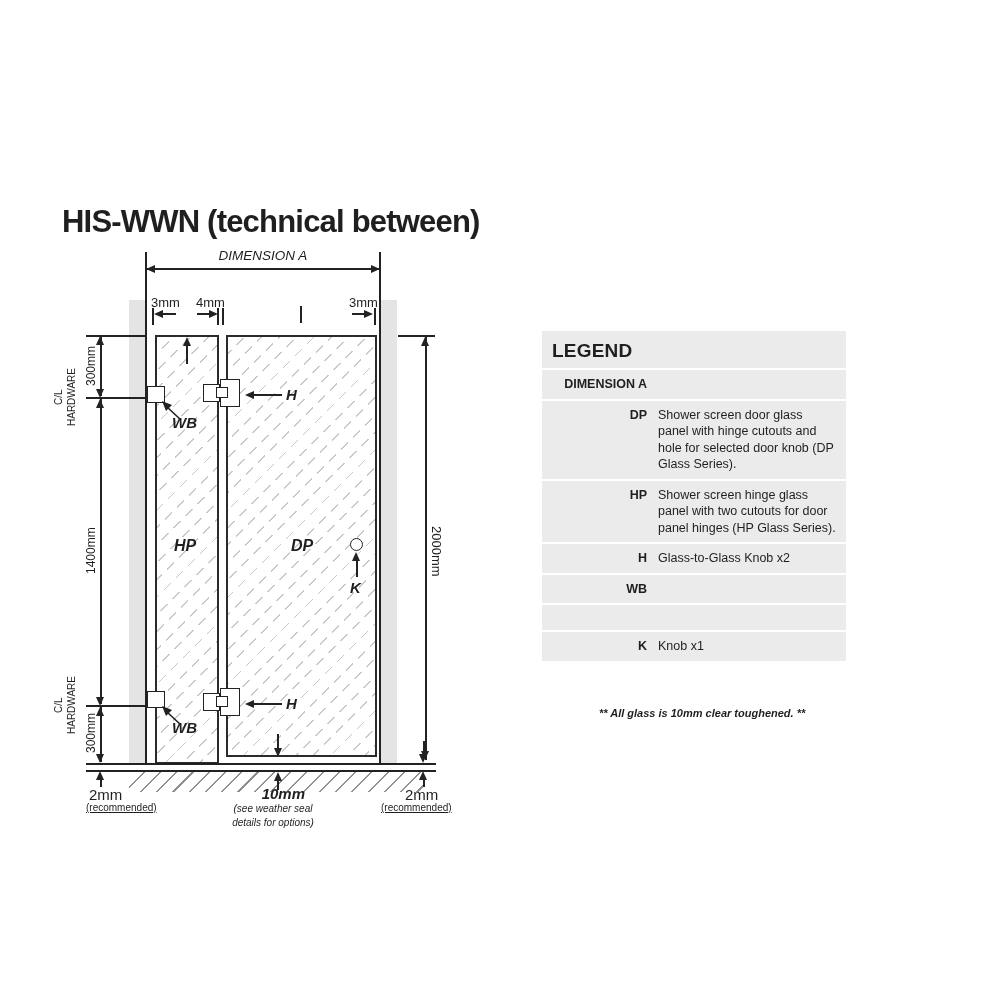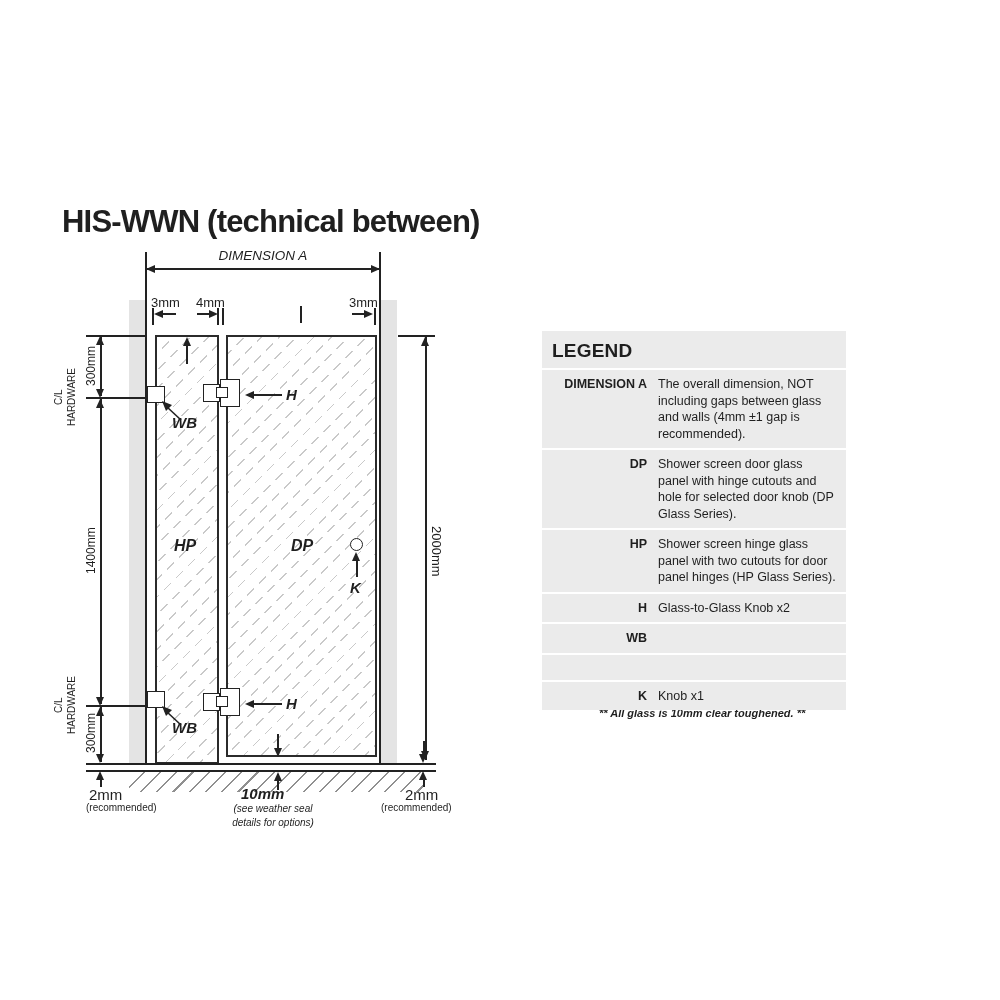--- a/index.html
+++ b/index.html
@@ -27,21 +27,21 @@
     position:absolute;
     background-image:repeating-linear-gradient(135deg,rgba(0,0,0,0) 0 10px,var(--ground_hatch,#909090) 10px 11.5px);
   }
   .hw{position:absolute;border:1.6px solid var(--line,#222);background:#fff;box-sizing:border-box;z-index:3;}
   .dimtext{position:absolute;font-size:13px;white-space:nowrap;}
   .ital{font-style:italic;}
   .lbl{position:absolute;font-style:italic;font-weight:bold;font-size:15px;white-space:nowrap;z-index:4;}
   .vtext{position:absolute;writing-mode:vertical-rl;transform:rotate(180deg);text-align:center;font-size:12px;white-space:nowrap;}
   .vtext-cw{position:absolute;writing-mode:vertical-rl;text-align:center;font-size:13px;white-space:nowrap;}
   .vsmall{font-size:10px;}
-  .note{position:absolute;font-size:10px;white-space:nowrap;}
+  .note{position:absolute;font-size:10px;white-space:nowrap;text-decoration:underline;}
   .title{position:absolute;left:62px;top:183px;font-size:31px;font-weight:bold;letter-spacing:-0.8px;white-space:nowrap;}
   .legend{position:absolute;left:542px;top:331px;width:304px;background:var(--legend_bg,#ebebeb);z-index:5;}
   .legend-header{padding:9px 12px 6px 10px;font-size:19px;font-weight:bold;letter-spacing:0.2px;}
   .lrow{display:flex;border-top:2px solid #fff;padding:6px 10px 6px 8px;}
   .lterm{flex:none;width:97px;text-align:right;font-weight:bold;font-size:12.5px;padding-right:11px;line-height:1.32;}
   .ldesc{flex:1;font-size:12.5px;line-height:1.32;}
   .r-wb .ldesc{white-space:nowrap;overflow:visible;}
   .r-empty{min-height:13px;}
   .footnote{position:absolute;left:599px;top:707px;font-size:11px;font-style:italic;font-weight:bold;white-space:nowrap;}
 </style>
@@ -160,31 +160,30 @@
   <div class="ah ah-u" style="left:421px;top:337px"></div>
   <div class="ah ah-d" style="left:421px;top:751px"></div>
   <div class="vtext-cw" style="left:429px;top:507px;height:88px">2000mm</div>
   <div class="vline" style="left:423px;top:741px;height:13px"></div>
   <div class="ah ah-d" style="left:419px;top:754px"></div>
   <div class="ah ah-u" style="left:419px;top:771px"></div>
   <div class="vline" style="left:423px;top:779px;height:8px"></div>
 
   <div class="dimtext" style="left:89px;top:786px;font-size:15px">2mm</div>
   <div class="note" style="left:86px;top:802px">(recommended)</div>
-  <div class="dimtext ital" style="left:241px;top:785px;width:64px;text-align:left;font-size:15px;font-weight:600">10mm</div>
+  <div class="dimtext ital" style="left:241px;top:785px;width:64px;text-align:right;font-size:15px;font-weight:600">10mm</div>
   <div class="abs ital" style="left:224px;top:802px;width:98px;text-align:center;font-size:10px;line-height:1.35;white-space:normal">(see weather seal details for options)</div>
   <div class="dimtext" style="left:405px;top:786px;font-size:15px">2mm</div>
   <div class="note" style="left:381px;top:802px">(recommended)</div>
 </section>
 
 <aside class="legend">
   <div class="legend-header">LEGEND</div>
   <div class="lrow">
     <div class="lterm">DIMENSION A</div>
-    <div class="ldesc">The overall dimension, NOT including gaps between glass and walls (4mm ±1 gap is recommended).</div>
   </div>
   <div class="lrow">
     <div class="lterm">DP</div>
     <div class="ldesc">Shower screen door glass panel with hinge cutouts and hole for selected door knob (DP Glass Series).</div>
   </div>
   <div class="lrow">
     <div class="lterm">HP</div>
     <div class="ldesc">Shower screen hinge glass panel with two cutouts for door panel hinges (HP Glass Series).</div>
   </div>
   <div class="lrow">

